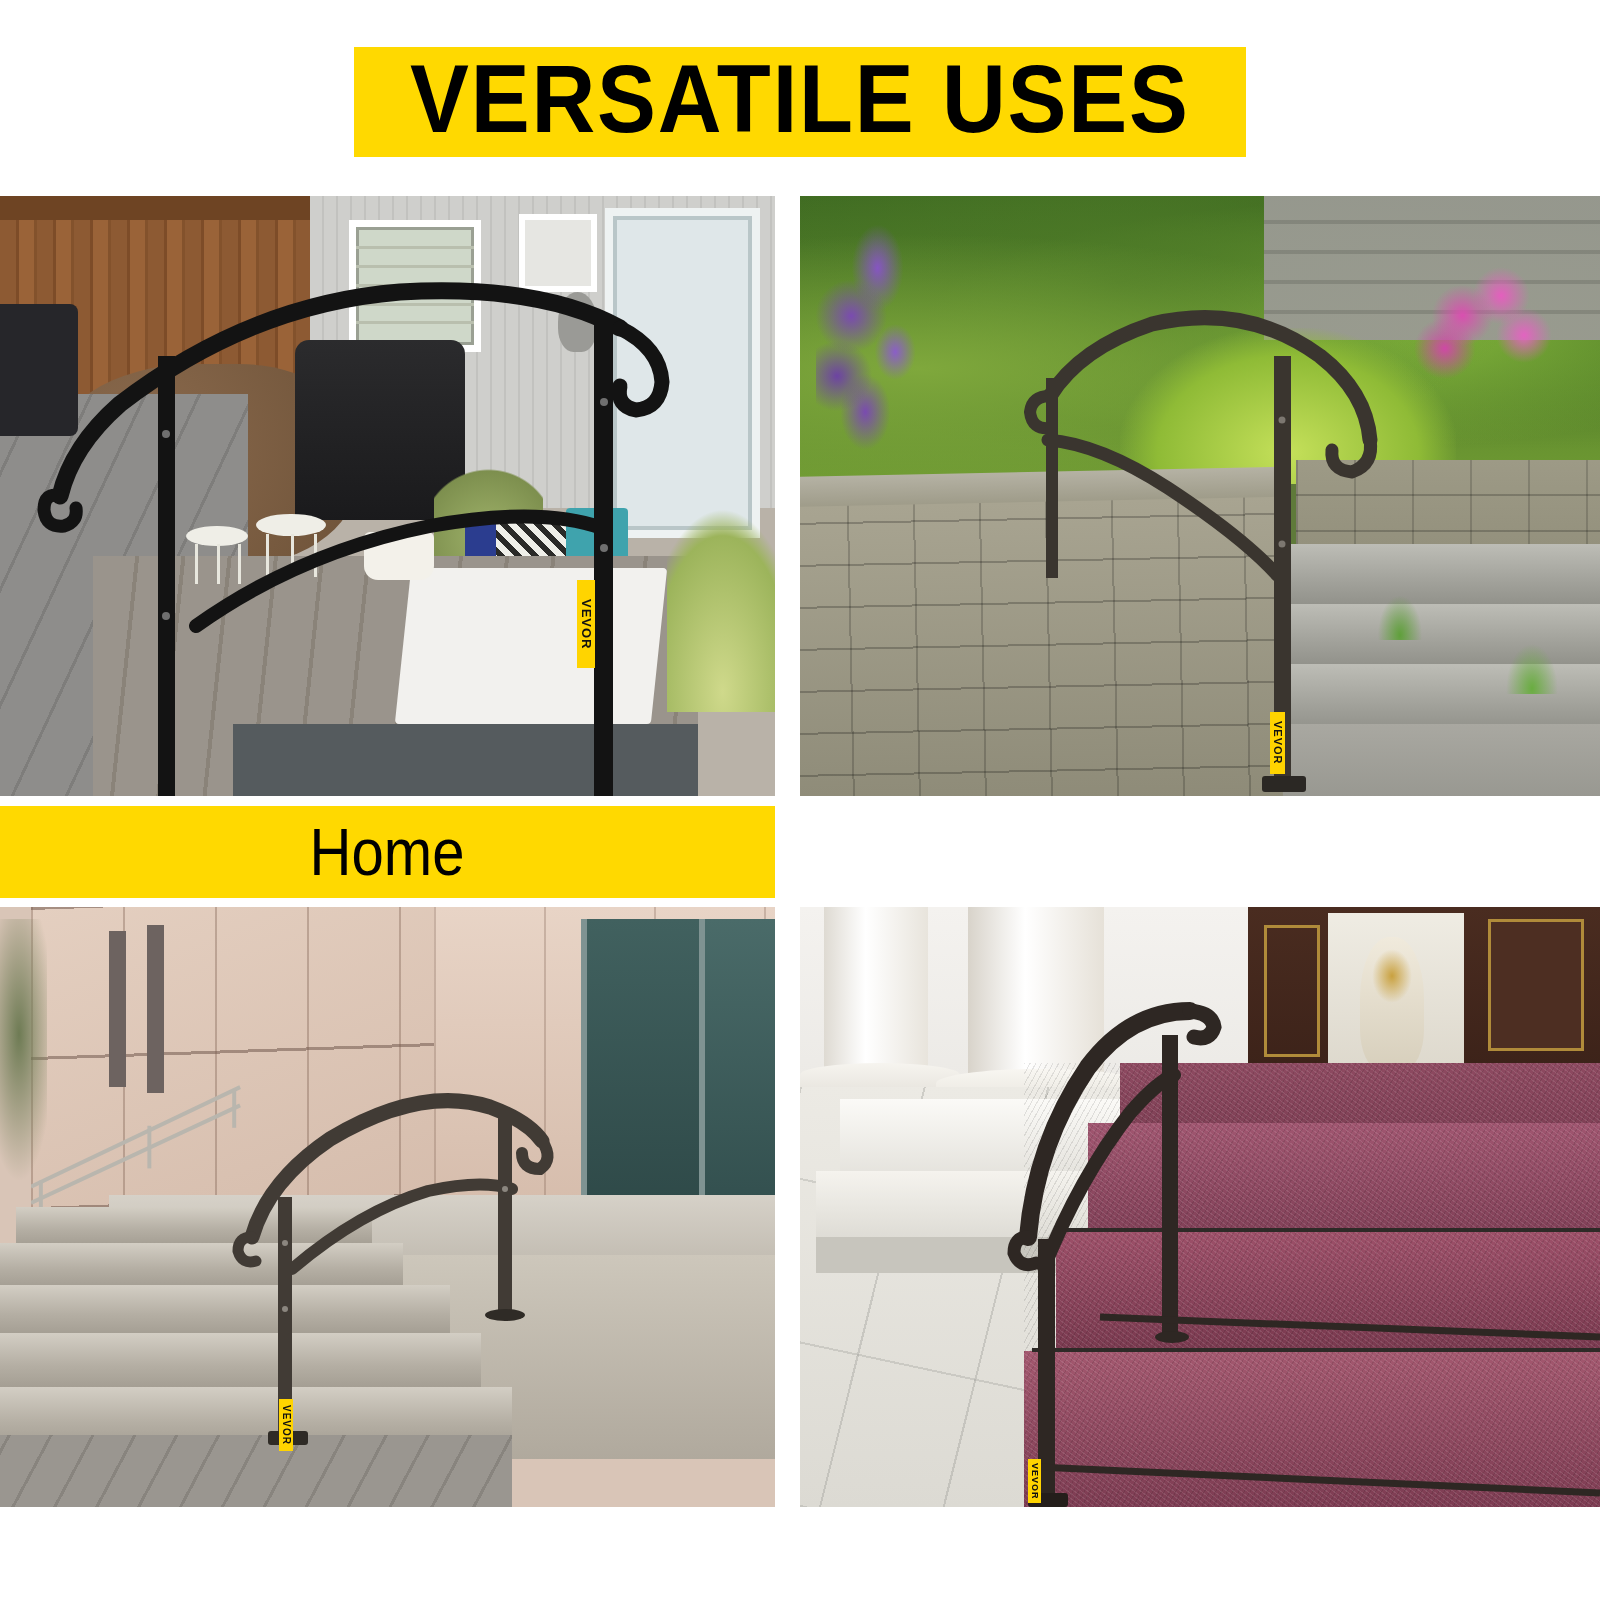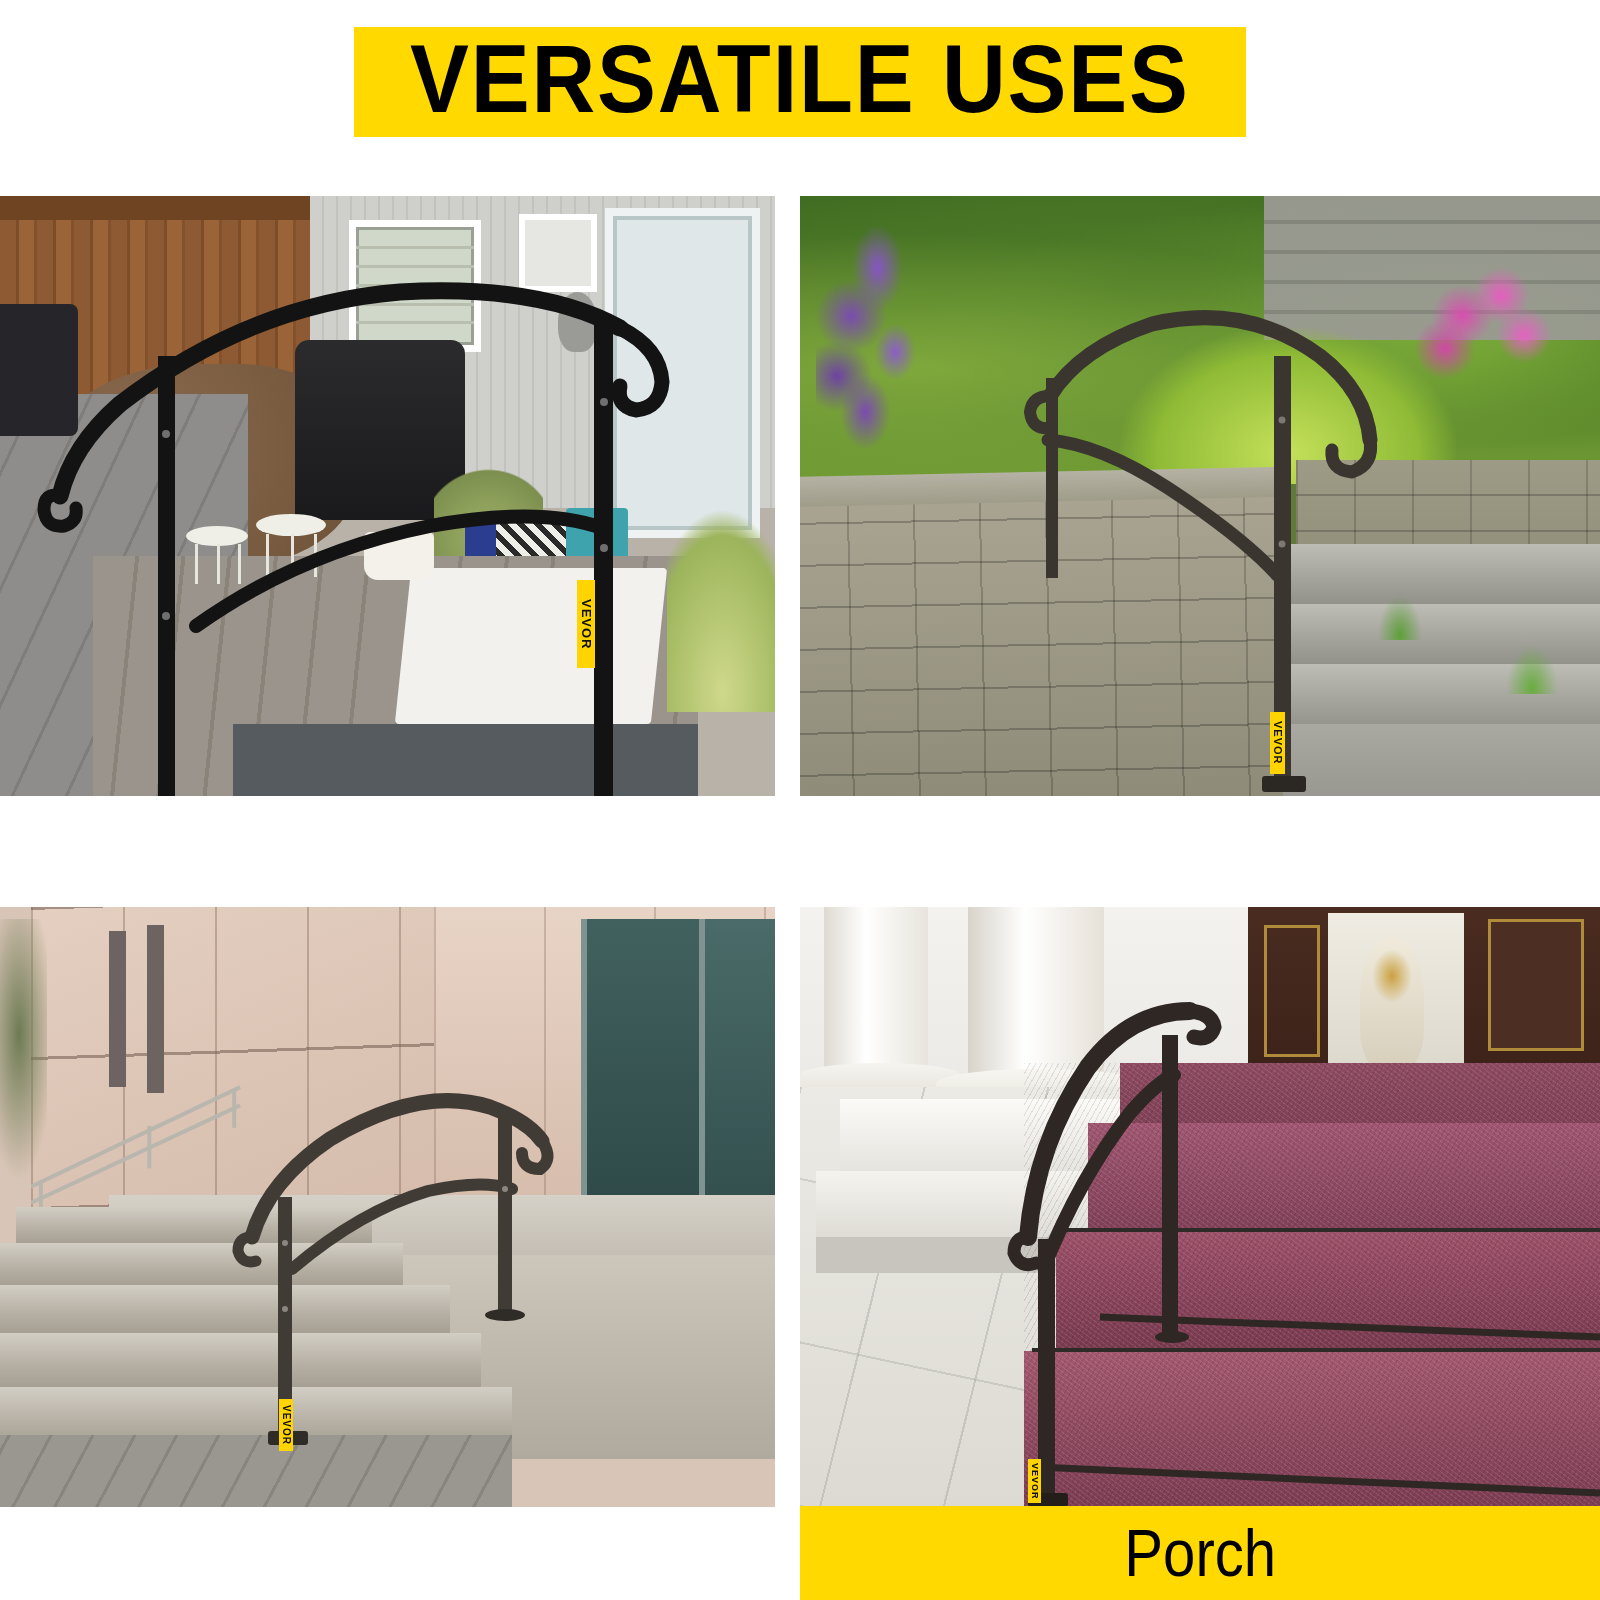--- a/index.html
+++ b/index.html
@@ -24,21 +24,21 @@
   .title-wrap {
     position: absolute;
     left: 0; top: 0;
     width: 1600px;
     height: 196px;
     display: flex;
     align-items: flex-start;
     justify-content: center;
   }
   .title-banner {
-    margin-top: 27px;
+    margin-top: 47px;
     background: #ffd900;
     padding: 4px 22px 10px 22px;
     line-height: 1;
     display: inline-block;
   }
   .title-text {
     font-family: "Liberation Sans Narrow", "Liberation Sans", sans-serif;
     font-weight: bold;
     font-size: 96px;
     letter-spacing: 2px;
@@ -504,20 +504,23 @@
             <rect x="578" y="612" width="54" height="18" rx="3" fill="#101010"></rect>
             <circle cx="166" cy="238" r="4" fill="#6f6f6f"></circle>
             <circle cx="166" cy="420" r="4" fill="#6f6f6f"></circle>
             <circle cx="604" cy="206" r="4" fill="#6f6f6f"></circle>
             <circle cx="604" cy="352" r="4" fill="#6f6f6f"></circle>
           </svg>
         </div>
         <div class="vevor" style="left:74.5%; top:64%; width:18px; height:88px; font-size:13px;">
           <span>VEVOR</span>
         </div>
+      </div>
+      <div class="caption">
+        <span class="caption-text">Home</span>
       </div>
     </div>
 
     <div class="cell gutter1"></div>
 
     <div class="cell r1c2">
       <div class="photo">
         <div class="layer g-bg"></div>
         <div class="layer g-foliage"></div>
         <div class="layer g-blockwall"></div>
@@ -650,19 +653,16 @@
             <path d="M300 410 L800 430" stroke="#2e2723" stroke-width="7" fill="none"></path>
             <path d="M238 560 L800 586" stroke="#2e2723" stroke-width="7" fill="none"></path>
             <ellipse cx="372" cy="430" rx="17" ry="6" fill="#2e2723"></ellipse>
             <rect x="228" y="586" width="40" height="14" rx="3" fill="#241e1b"></rect>
           </svg>
         </div>
         <div class="vevor" style="left:28.5%; top:92%; width:13px; height:44px; font-size:9px;">
           <span>VEVOR</span>
         </div>
       </div>
-      <div class="caption">
-        <span class="caption-text">Porch</span>
-      </div>
     </div>
 
   </div>
 </div>
 
 </body></html>

